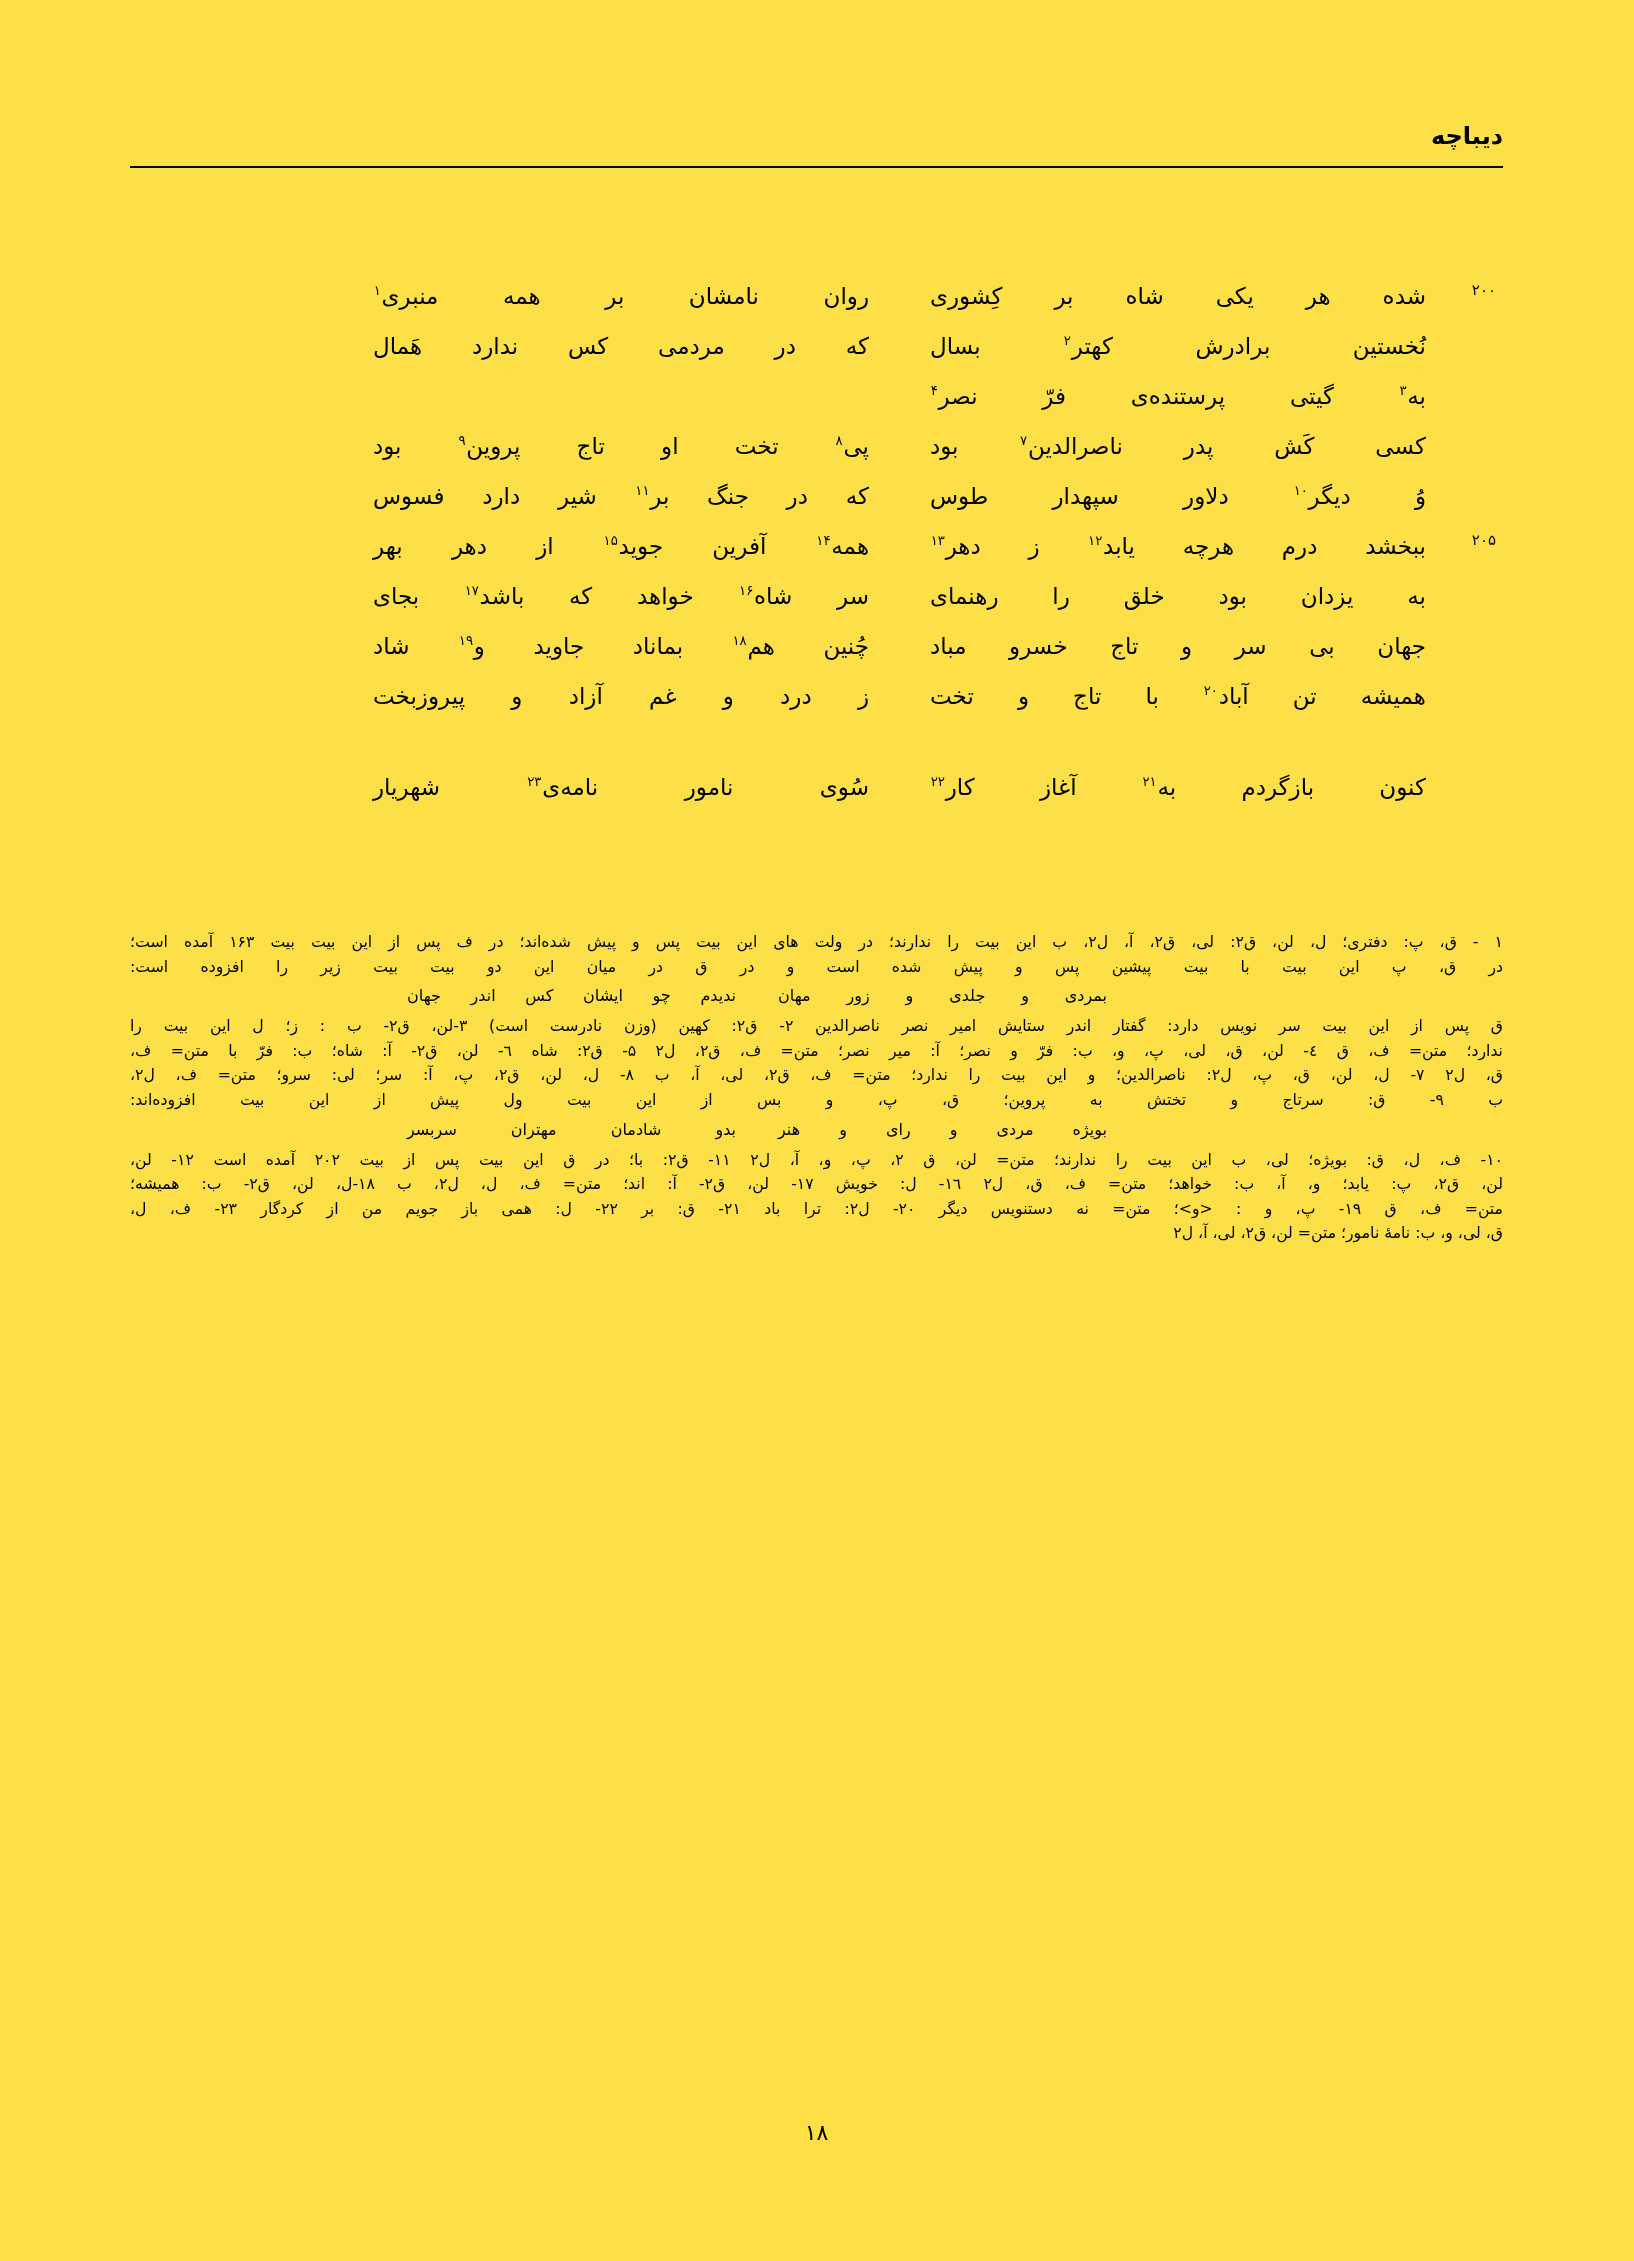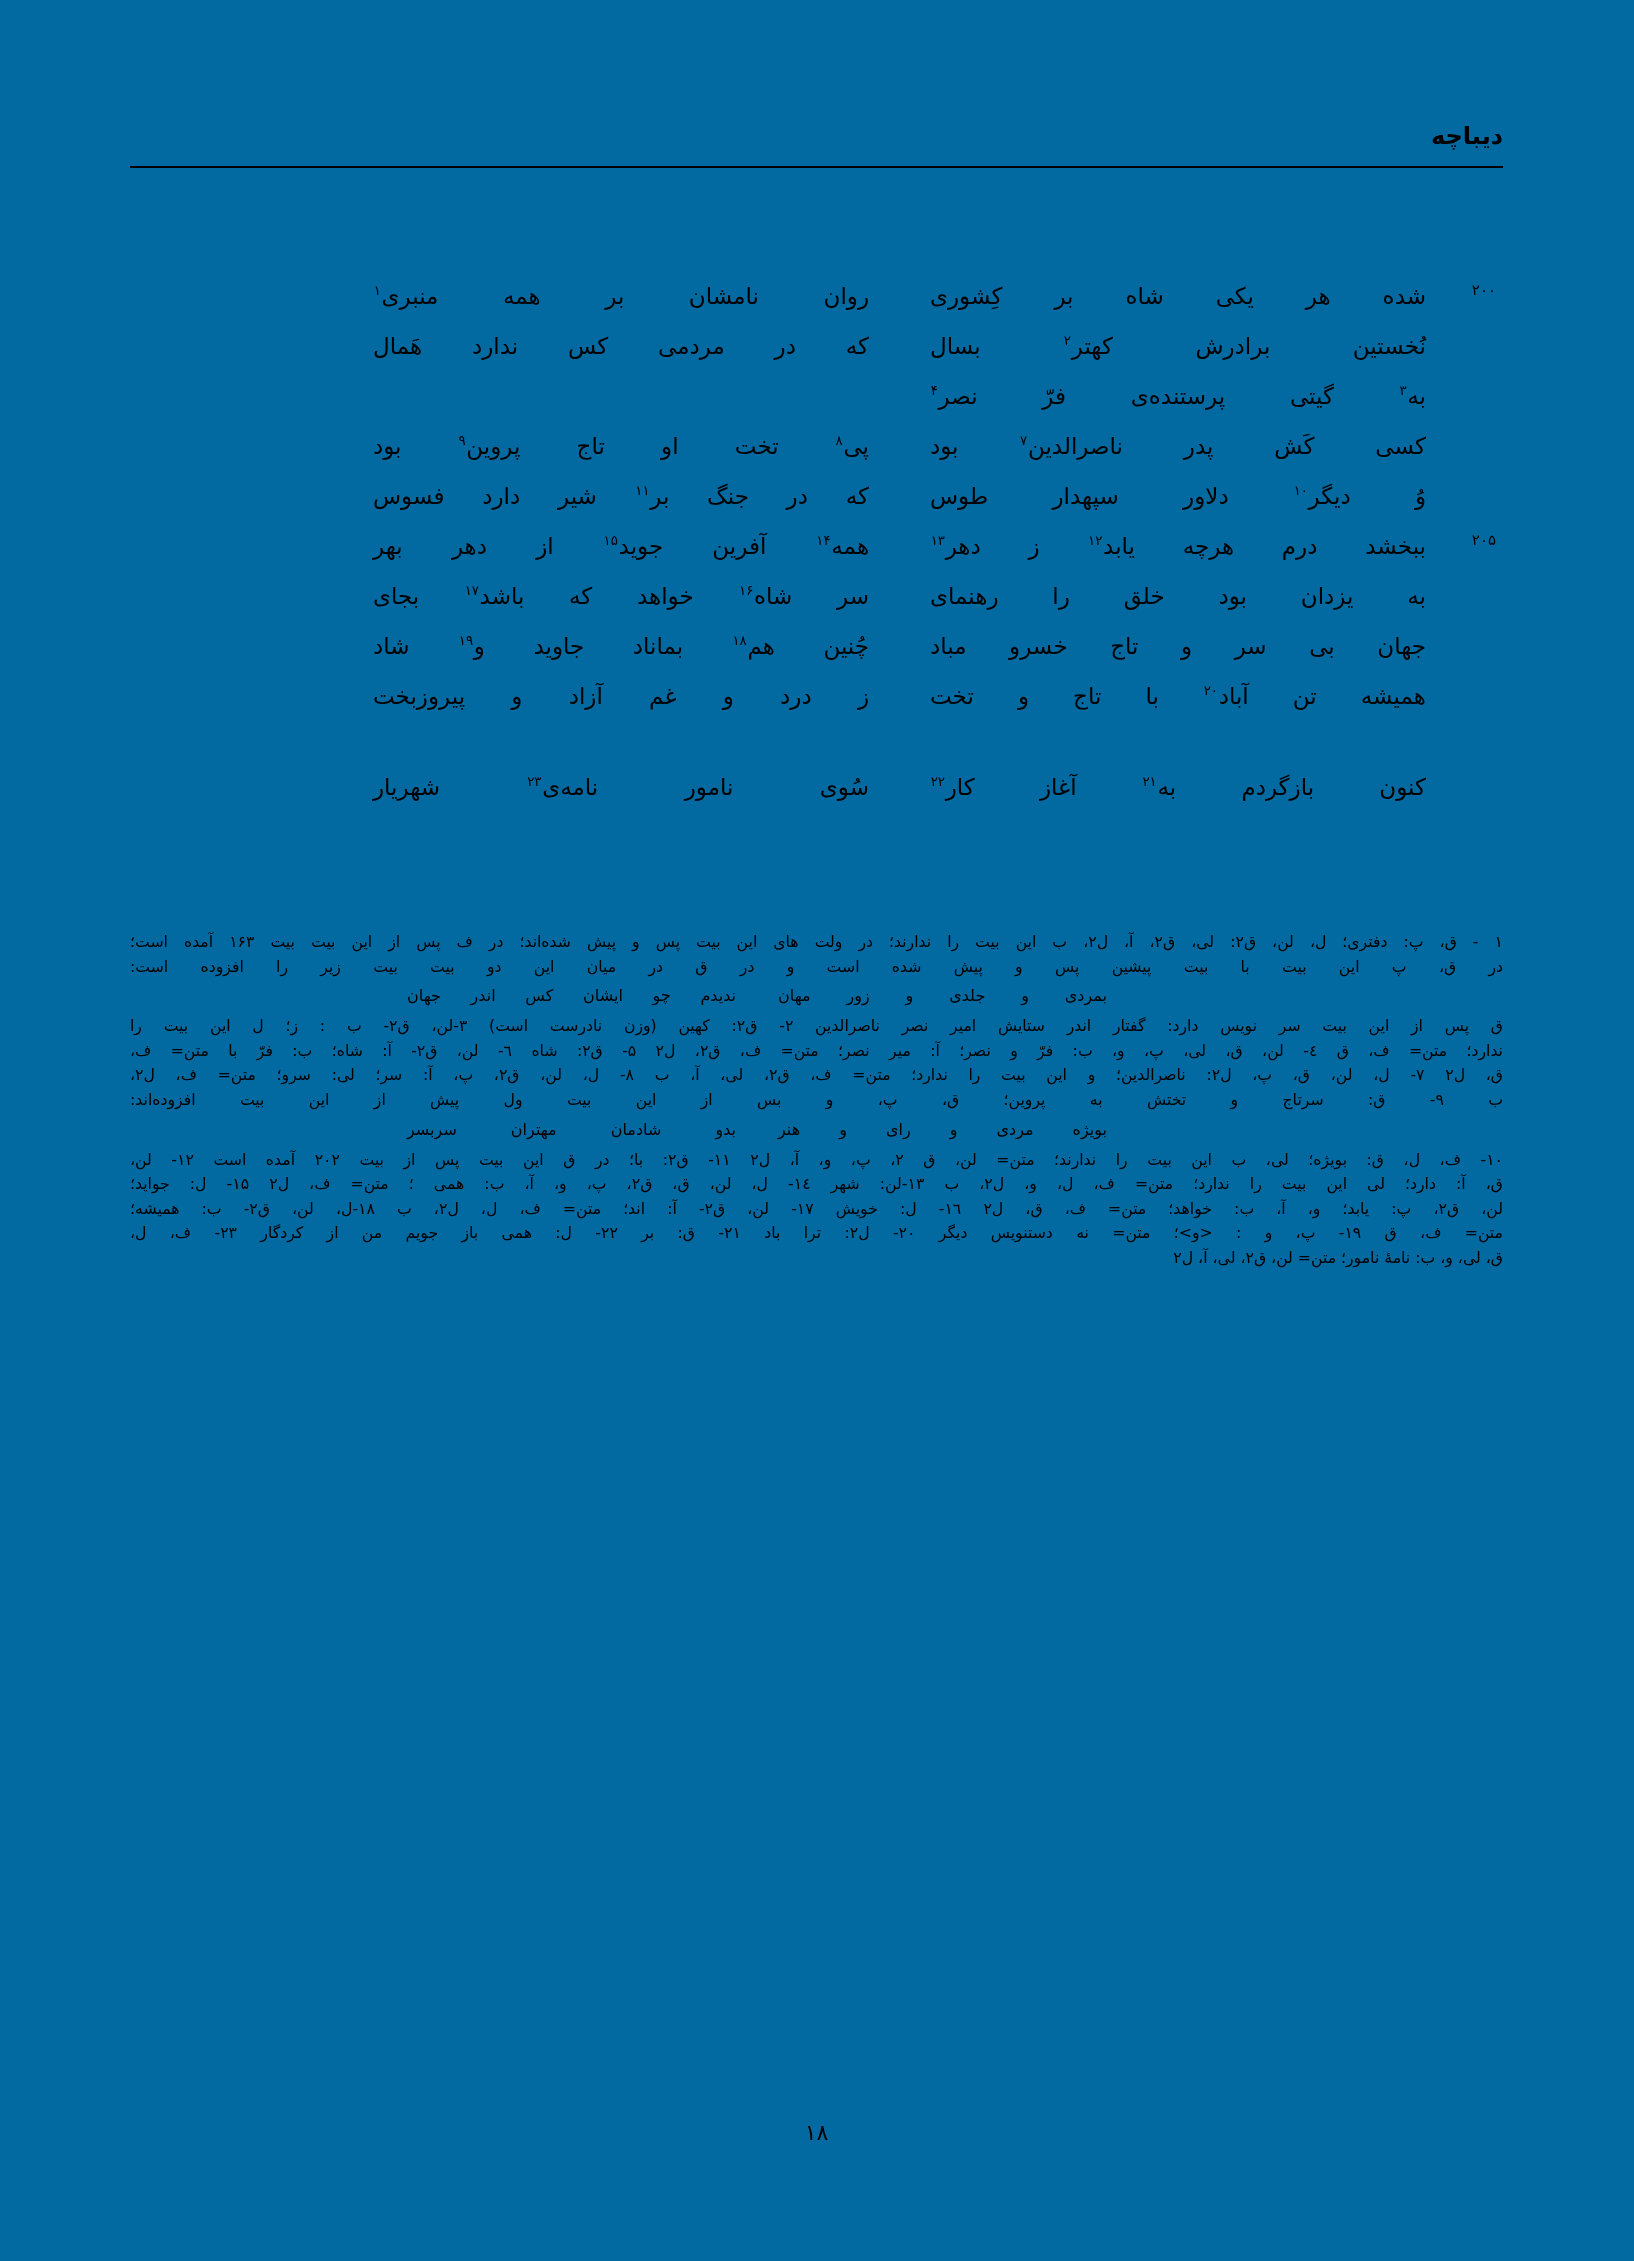--- a/index.html
+++ b/index.html
@@ -9,21 +9,21 @@
     background: #ffffff;
   }
   body {
     font-family: "DejaVu Sans", sans-serif;
     color: #000000;
   }
   .page {
     position: relative;
     width: 1635px;
     height: 2261px;
-    background: #0369a1;
+    background: #fde047;
     margin: 0 auto;
     overflow: hidden;
     box-sizing: border-box;
   }
 
   
   .running-head {
     position: absolute;
     top: 124px;
     right: 131px;
@@ -257,21 +257,20 @@
     <div class="fn-para fn-line">ندارد؛ متن= ف، ق     ٤- لن، ق، لی، پ، و، ب: فرّ و نصر؛ آ: میر نصر؛ متن= ف، ق۲، ل۲     ۵- ق۲: شاه     ٦- لن، ق۲- آ: شاه؛ ب: فرّ با متن= ف،</div>
     <div class="fn-para fn-line">ق، ل۲     ۷- ل، لن، ق، پ، ل۲: ناصرالدین؛ و این بیت را ندارد؛ متن= ف، ق۲، لی، آ، ب     ۸- ل، لن، ق۲، پ، آ: سر؛ لی: سرو؛ متن= ف، ل۲،</div>
     <div class="fn-para fn-cont">ب     ۹- ق: سرتاج و تختش به پروین؛ ق، پ، و بس از این بیت ول پیش از این بیت افزوده‌اند:</div>
 
     <div class="fn-verse">
       <div class="fn-verse-h">بویژه مردی و رای و هنر</div>
       <div class="fn-verse-h">بدو شادمان مهتران سربسر</div>
     </div>
 
     <div class="fn-para fn-line">۱۰- ف، ل، ق: بویژه؛ لی، ب این بیت را ندارند؛ متن= لن، ق ۲، پ، و، آ، ل۲     ۱۱- ق۲: با؛ در ق این بیت پس از بیت ۲۰۲ آمده است     ۱۲- لن،</div>
-    <div class="fn-para fn-line">ق، آ: دارد؛ لی این بیت را ندارد؛ متن= ف، ل، و، ل۲، ب     ۱۳-لن: شهر     ۱٤- ل، لن، ق، ق۲، پ، و، آ، ب: همی ؛ متن= ف، ل۲     ۱۵- ل: جواید؛</div>
     <div class="fn-para fn-line">لن، ق۲، پ: یابد؛ و، آ، ب: خواهد؛ متن= ف، ق، ل۲     ۱٦- ل: خویش     ۱۷- لن، ق۲- آ: اند؛ متن= ف، ل، ل۲، ب     ۱۸-ل، لن، ق۲- ب: همیشه؛</div>
     <div class="fn-para fn-line">متن= ف، ق     ۱۹- پ، و : &lt;و&gt;؛ متن= نه دستنویس دیگر     ۲۰- ل۲: ترا باد     ۲۱- ق: بر     ۲۲- ل: همی باز جویم من از کردگار     ۲۳- ف، ل،</div>
     <div class="fn-para fn-last">ق، لی، و، ب: نامهٔ نامور؛ متن= لن، ق۲، لی، آ، ل۲</div>
   </div>
 
   <div class="folio">۱۸</div>
 
 </div>
 
 

